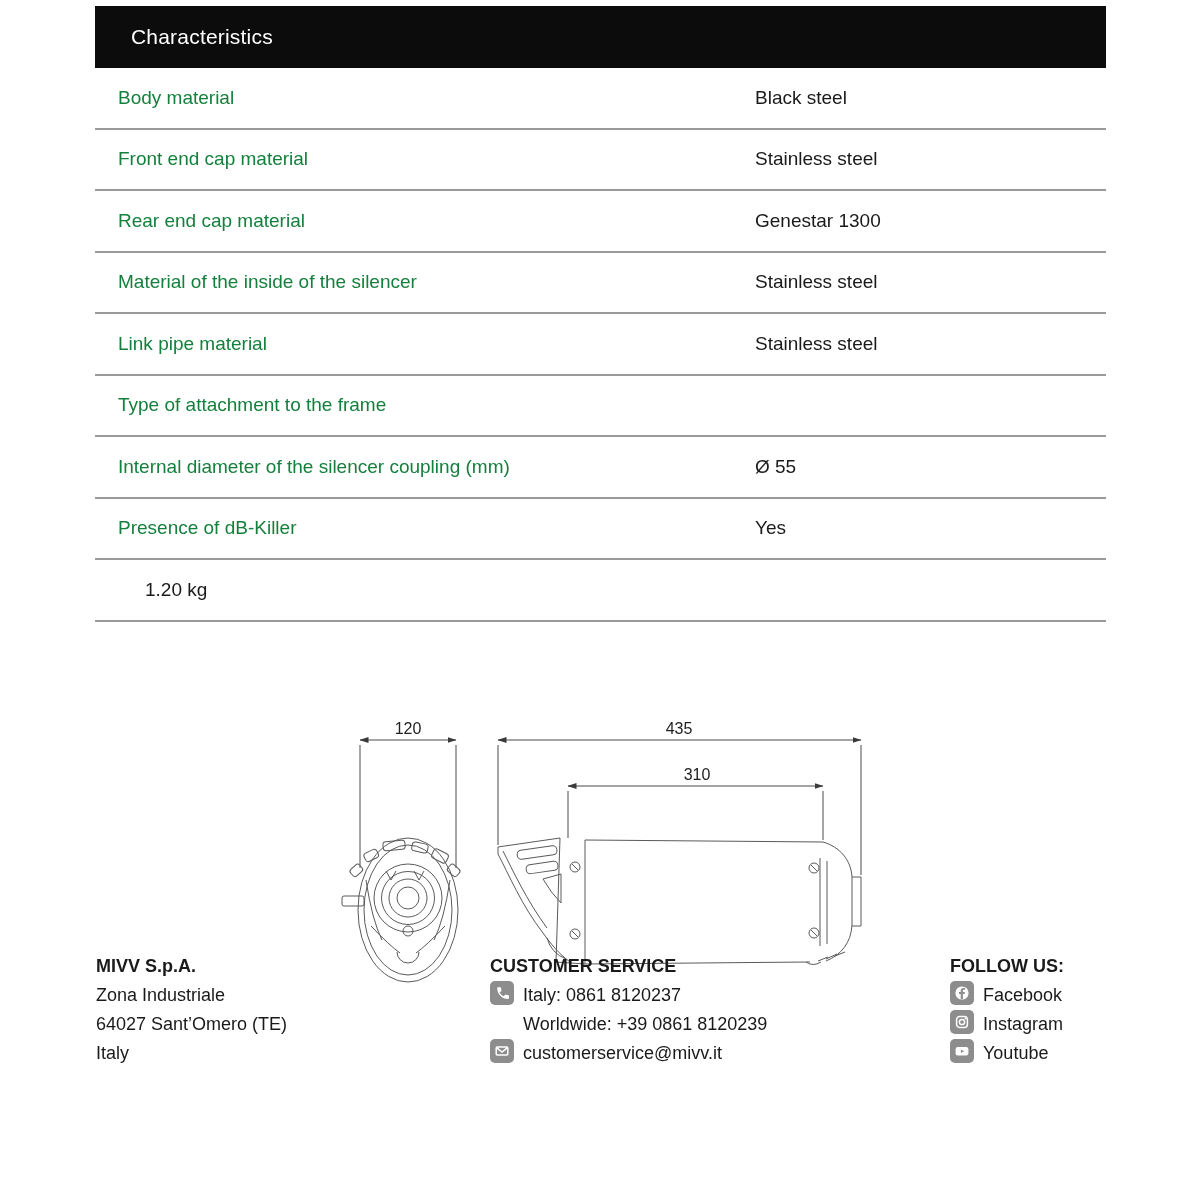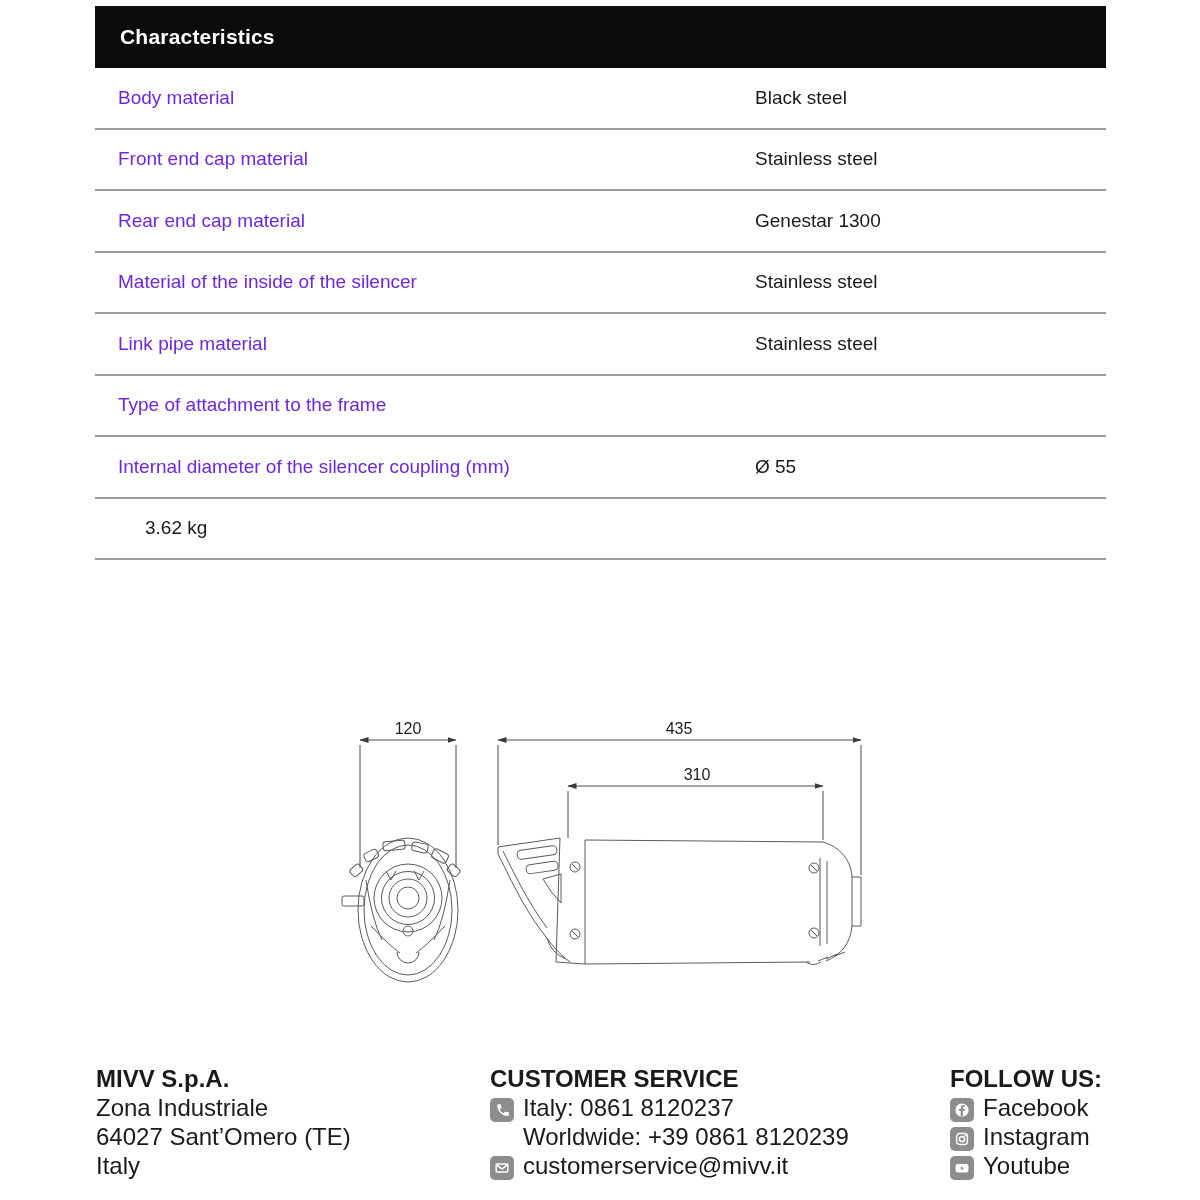--- a/index.html
+++ b/index.html
@@ -3,38 +3,38 @@
 <meta charset="utf-8">
 <style>
   * { margin:0; padding:0; box-sizing:border-box; }
   html,body { width:1200px; height:1200px; background:#ffffff;
     font-family:"Liberation Sans", sans-serif; color:#1a1a1a; }
   .page { position:relative; width:1200px; height:1200px; overflow:hidden; }
 
   
   .spec { position:absolute; left:95px; top:6px; width:1011px; }
   .spec-header { background:#0c0c0c; color:#ffffff; height:62px;
-    display:flex; align-items:center; padding-left:25px;
-    font-size:21px; font-weight:bold; letter-spacing:.2px; }
+    display:flex; align-items:center; padding-left:36px;
+    font-size:21px; font-weight:normal; letter-spacing:.2px; }
   .spec-row { display:grid; grid-template-columns:610px 1fr;
     align-items:center; height:61.5px; padding-left:23px;
     border-bottom:2px solid #9a9a9a; font-size:19px; }
-  .spec-row .lbl { color:#6d28d9; }
+  .spec-row .lbl { color:#15803d; }
   .spec-row .val { color:#1a1a1a;margin-left:27px; }
 
   
   .drawing { position:absolute; left:330px; top:700px; }
 
   
-  .footer-col { position:absolute; top:1064px; font-size:24px; line-height:29px; }
+  .footer-col { position:absolute; top:952px; font-size:18px; line-height:29px; }
   .footer-col .col-title { font-weight:bold; margin-bottom:0; }
   .col-company { left:96px; }
   .col-service { left:490px; }
   .col-follow  { left:950px; }
-  .icon-row { display:flex; align-items:flex-end; height:29px; }
+  .icon-row { display:flex; align-items:flex-start; height:29px; }
   .icon-row .ftext { white-space:nowrap; }
   .gicon { width:24px; height:24px; flex:0 0 24px; margin-right:9px; display:block; }
   .indent { padding-left:33px; }
 </style>
 </head>
 <body>
 
 <div class="page">
 
   <div class="spec">
@@ -62,21 +62,25 @@
       <span class="val">Stainless steel</span>
     </div>
     <div class="spec-row">
       <span class="lbl">Type of attachment to the frame</span>
     </div>
     <div class="spec-row">
       <span class="lbl">Internal diameter of the silencer coupling (mm)</span>
       <span class="val">Ø 55</span>
     </div>
     <div class="spec-row">
-      <span class="val">3.62 kg</span>
+      <span class="lbl">Presence of dB-Killer</span>
+      <span class="val">Yes</span>
+    </div>
+    <div class="spec-row">
+      <span class="val">1.20 kg</span>
     </div>
   </div>
 
   <svg class="drawing" width="570" height="305" viewBox="330 700 570 305" fill="none" stroke="#5a5a5a" stroke-width="1">
     <defs>
       <marker id="arr" markerWidth="9" markerHeight="6" refX="8.5" refY="3" orient="auto-start-reverse">
         <path d="M0,0 L9,3 L0,6 Z" fill="#3a3a3a" stroke="none"></path>
       </marker>
     </defs>
 

